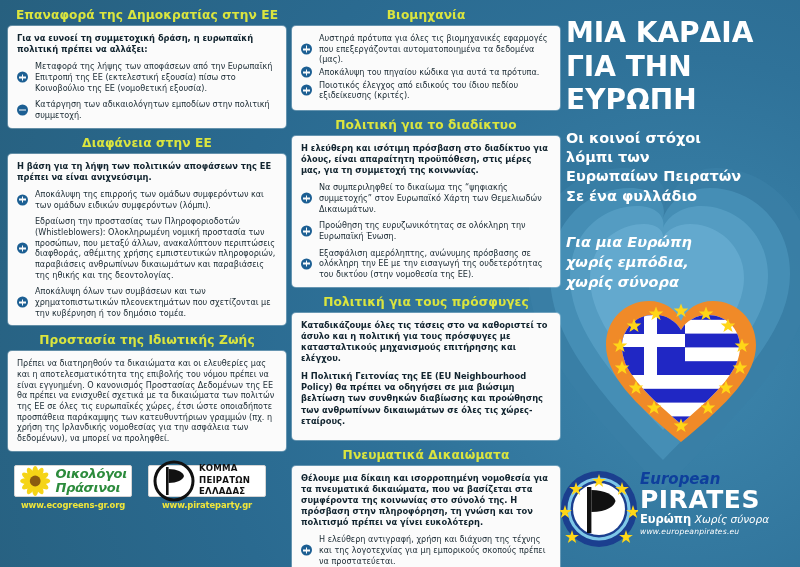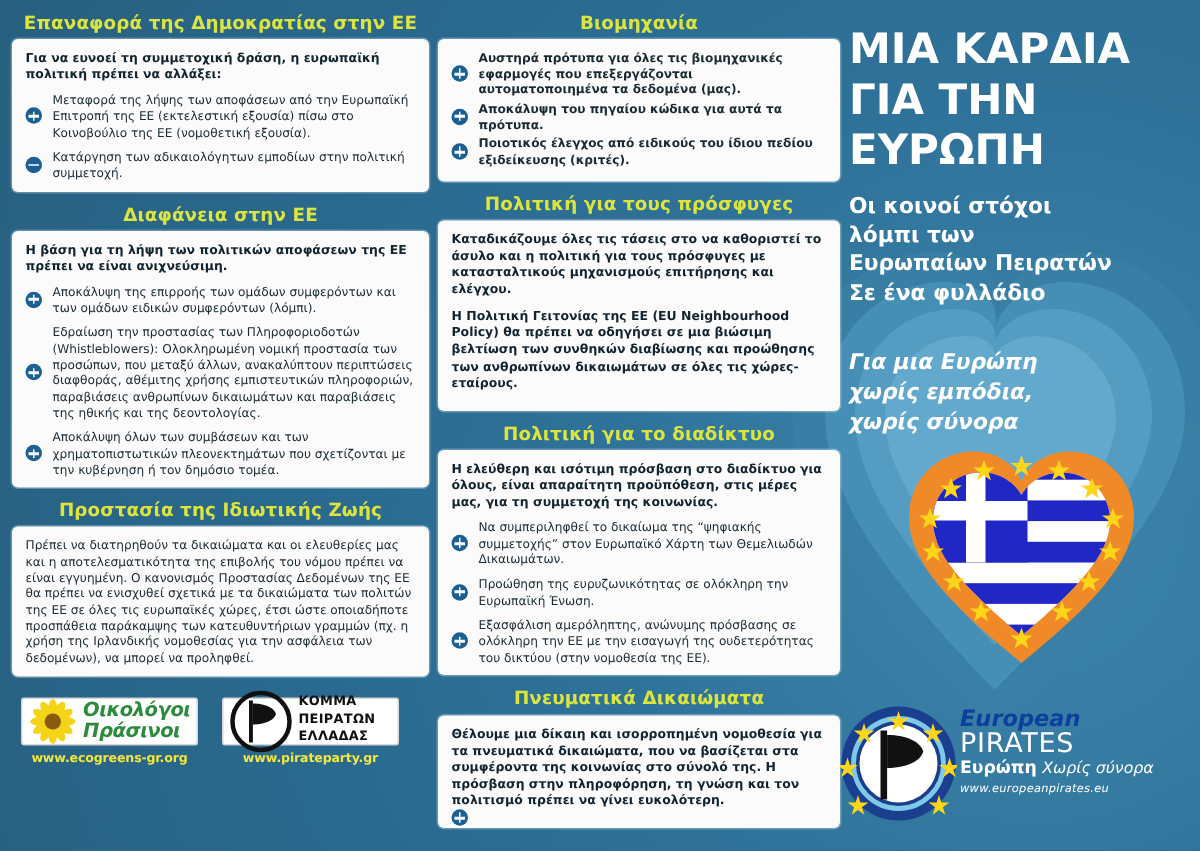--- a/index.html
+++ b/index.html
@@ -35,21 +35,21 @@
     box-shadow:0 0 0 1px rgba(255,255,255,.28);
   }
   .lead{font-weight:bold;font-size:8.3px;line-height:1.34;margin:0 0 6px 0;color:#11242f;}
   .lead.p2{margin-top:7px;}
   .para{margin:0 0 5px 0;}
   .para:last-child{margin-bottom:0;}
 
   ul.bl{list-style:none;margin:0;padding:0;}
   ul.bl li{position:relative;padding-left:18px;margin-bottom:6px;}
   ul.bl li:last-child{margin-bottom:0;}
-  ul.bl li.tight{margin-bottom:2px;font-weight:bold;}
+  ul.bl li.tight{margin-bottom:2px;}
   .ico{
     position:absolute;left:0;top:50%;transform:translateY(-50%);
     width:11px;height:11px;border-radius:50%;
     background:#1c5f93;display:block;
   }
   .ico:before{content:"";position:absolute;background:#fbfbfb;}
   .ico.plus:before{left:2.2px;top:4.7px;width:6.6px;height:1.8px;}
   .ico.plus:after{content:"";position:absolute;background:#fbfbfb;left:4.6px;top:2.3px;width:1.8px;height:6.4px;}
   .ico.minus:before{left:2.2px;top:4.7px;width:6.6px;height:1.8px;}
   .ico.dot:before{left:3.6px;top:3.6px;width:3.8px;height:3.8px;border-radius:50%;}
@@ -68,21 +68,21 @@
   .logoimg{background:#ffffff;border:1px solid #d5d5d5;border-radius:2px;
     height:32px;display:flex;align-items:center;gap:4px;padding:2px 4px;box-sizing:border-box;}
   .logocap{color:#f1e63a;font-weight:bold;font-size:8.4px;text-align:center;margin-top:3px;letter-spacing:-.1px;}
   .ecotext{color:#2c8b3c;font-style:italic;font-weight:bold;font-size:13px;line-height:1.02;letter-spacing:-.3px;}
   .pptext{color:#111;font-weight:bold;font-size:8.6px;line-height:1.35;letter-spacing:.2px;}
 
   
   .pirlogo{position:absolute;left:560px;top:466px;width:240px;height:96px;}
   .pirtext{position:absolute;left:80px;top:6px;color:#fff;}
   .pt1{color:#0e3f9c;font-style:italic;font-weight:bold;font-size:15px;line-height:1;}
-  .pt2{color:#ffffff;font-weight:normal;font-size:18px;line-height:1.02;letter-spacing:.5px;}
+  .pt2{color:#ffffff;font-weight:bold;font-size:25px;line-height:1.02;letter-spacing:.5px;}
   .pt3{font-size:11.5px;line-height:1.1;color:#fff;}
   .pt3 b{font-weight:bold;}
   .pt3 i{font-style:italic;font-weight:normal;font-size:10.5px;}
   .pt4{color:#ffffff;font-size:7.6px;font-style:italic;margin-top:2px;letter-spacing:.2px;}
 </style>
 </head>
 <body>
 
 <div class="page">
 
@@ -208,55 +208,56 @@
           </li>
           <li class="tight">
             <span class="ico plus"></span>
             <span>Ποιοτικός έλεγχος από ειδικούς του ίδιου πεδίου εξιδείκευσης (κριτές).</span>
           </li>
         </ul>
       </div>
     </div>
 
     <div>
+      <div class="sec-title">Πολιτική για το διαδίκτυο</div>
+      <div class="card">
+        <div class="lead">Η ελεύθερη και ισότιμη πρόσβαση στο διαδίκτυο για όλους, είναι απαραίτητη προϋπόθεση, στις μέρες μας, για τη συμμετοχή της κοινωνίας.</div>
+        <ul class="bl">
+          <li>
+            <span class="ico plus"></span>
+            <span>Να συμπεριληφθεί το δικαίωμα της “ψηφιακής συμμετοχής” στον Ευρωπαϊκό Χάρτη των Θεμελιωδών Δικαιωμάτων.</span>
+          </li>
+          <li>
+            <span class="ico plus"></span>
+            <span>Προώθηση της ευρυζωνικότητας σε ολόκληρη την Ευρωπαϊκή Ένωση.</span>
+          </li>
+          <li>
+            <span class="ico plus"></span>
+            <span>Εξασφάλιση αμερόληπτης, ανώνυμης πρόσβασης σε ολόκληρη την ΕΕ με την εισαγωγή της ουδετερότητας του δικτύου (στην νομοθεσία της ΕΕ).</span>
+          </li>
+        </ul>
+      </div>
+    </div>
+
+    <div>
       <div class="sec-title">Πολιτική για τους πρόσφυγες</div>
       <div class="card">
         <p class="lead">Καταδικάζουμε όλες τις τάσεις στο να καθοριστεί το άσυλο και η πολιτική για τους πρόσφυγες με κατασταλτικούς μηχανισμούς επιτήρησης και ελέγχου.</p>
         <p class="lead p2">Η Πολιτική Γειτονίας της ΕΕ (EU Neighbourhood Policy) θα πρέπει να οδηγήσει σε μια βιώσιμη βελτίωση των συνθηκών διαβίωσης και προώθησης των ανθρωπίνων δικαιωμάτων σε όλες τις χώρες-εταίρους.</p>
       </div>
     </div>
 
     <div>
-      <div class="sec-title">Πολιτική για το διαδίκτυο</div>
-      <div class="card">
-        <div class="lead">Η ελεύθερη και ισότιμη πρόσβαση στο διαδίκτυο για όλους, είναι απαραίτητη προϋπόθεση, στις μέρες μας, για τη συμμετοχή της κοινωνίας.</div>
-        <ul class="bl">
-          <li>
-            <span class="ico plus"></span>
-            <span>Να συμπεριληφθεί το δικαίωμα της “ψηφιακής συμμετοχής” στον Ευρωπαϊκό Χάρτη των Θεμελιωδών Δικαιωμάτων.</span>
-          </li>
-          <li>
-            <span class="ico plus"></span>
-            <span>Προώθηση της ευρυζωνικότητας σε ολόκληρη την Ευρωπαϊκή Ένωση.</span>
-          </li>
-          <li>
-            <span class="ico plus"></span>
-            <span>Εξασφάλιση αμερόληπτης, ανώνυμης πρόσβασης σε ολόκληρη την ΕΕ με την εισαγωγή της ουδετερότητας του δικτύου (στην νομοθεσία της ΕΕ).</span>
-          </li>
-        </ul>
-      </div>
-    </div>
-
-    <div>
       <div class="sec-title">Πνευματικά Δικαιώματα</div>
       <div class="card">
         <div class="lead">Θέλουμε μια δίκαιη και ισορροπημένη νομοθεσία για τα πνευματικά δικαιώματα, που να βασίζεται στα συμφέροντα της κοινωνίας στο σύνολό της. Η πρόσβαση στην πληροφόρηση, τη γνώση και τον πολιτισμό πρέπει να γίνει ευκολότερη.</div>
         <ul class="bl">
           <li>
             <span class="ico plus"></span>
+            <span>Η ελεύθερη αντιγραφή, χρήση και διάχυση της τέχνης και της λογοτεχνίας για μη εμπορικούς σκοπούς πρέπει να προστατεύεται.</span>
           </li>
 
         </ul>
       </div>
     </div>
 
   </div>
 
   <div class="col col-right">
     <div class="hl1">

